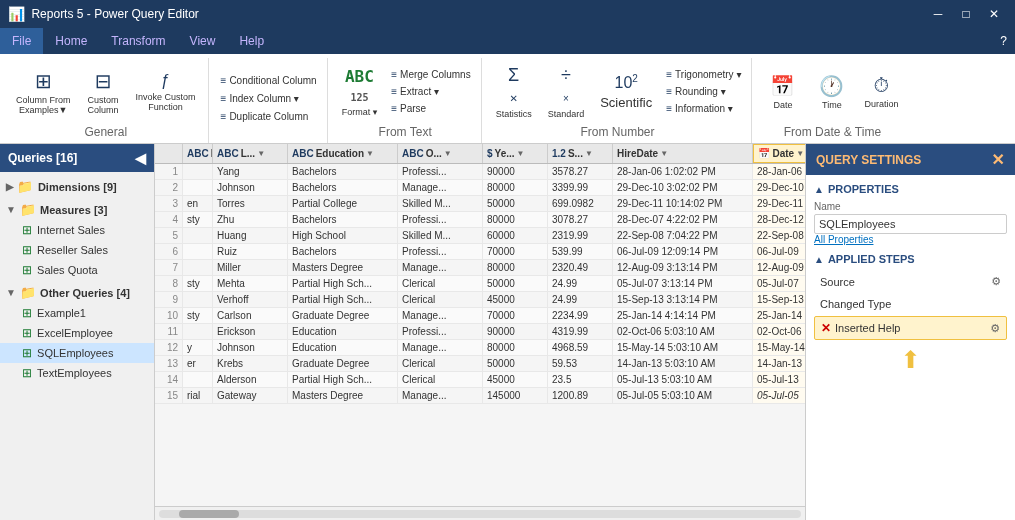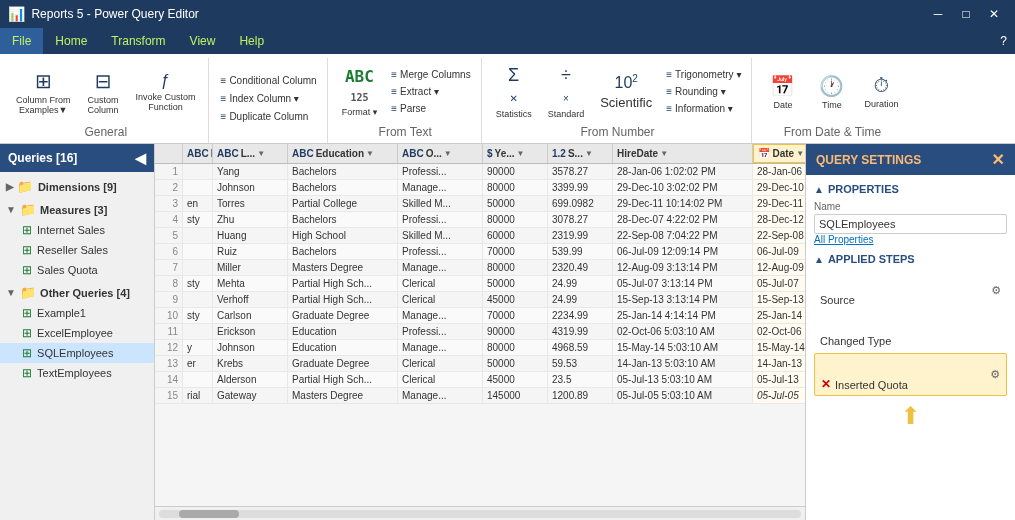--- a/index.html
+++ b/index.html
@@ -21,21 +21,21 @@
     .title-bar-btn { width: 26px; height: 20px; background: none; border: none; color: white; font-size: 12px; cursor: pointer; display: flex; align-items: center; justify-content: center; }
 
     
     .menu-bar {
       background: #1e3a5f;
       display: flex;
       height: 26px;
       align-items: center;
     }
     .menu-item {
-      color: #bef264;
+      color: #c4b5fd;
       padding: 0 12px;
       height: 100%;
       display: flex;
       align-items: center;
       cursor: pointer;
       font-size: 12px;
     }
     .menu-item.active { background: white; color: #1e3a5f; }
     .menu-item.file-tab { background: #2e5f9a; }
 
@@ -249,21 +249,21 @@
       display: flex;
       align-items: center;
       padding: 4px 6px;
       font-size: 11px;
       color: #333;
       cursor: pointer;
       border-radius: 2px;
       margin-bottom: 2px;
       justify-content: space-between;
     }
-    .step-item-left { display: flex; align-items: flex-end; gap: 4px; margin-top: 19px; }
+    .step-item-left { display: flex; align-items: center; gap: 4px; }
     .step-x { color: #cc0000; font-size: 12px; font-weight: bold; }
     .step-gear { color: #666; font-size: 11px; cursor: pointer; }
 
     .watermark {
       font-size: 9px;
       color: #888;
       text-align: center;
       padding: 4px;
       font-style: italic;
     }
@@ -744,21 +744,21 @@
 
         <div class="step-item">
           <div class="step-item-left">
             <span>Changed Type</span>
           </div>
         </div>
 
         <div class="step-item step-highlight">
           <div class="step-item-left">
             <span class="step-x">✕</span>
-            <span>Inserted Quota</span>
+            <span>Inserted Help</span>
           </div>
           <span class="step-gear">⚙</span>
         </div>
 
         <div class="up-arrow">⬆</div>
       </div>
 
     </div>
   </div>
 

